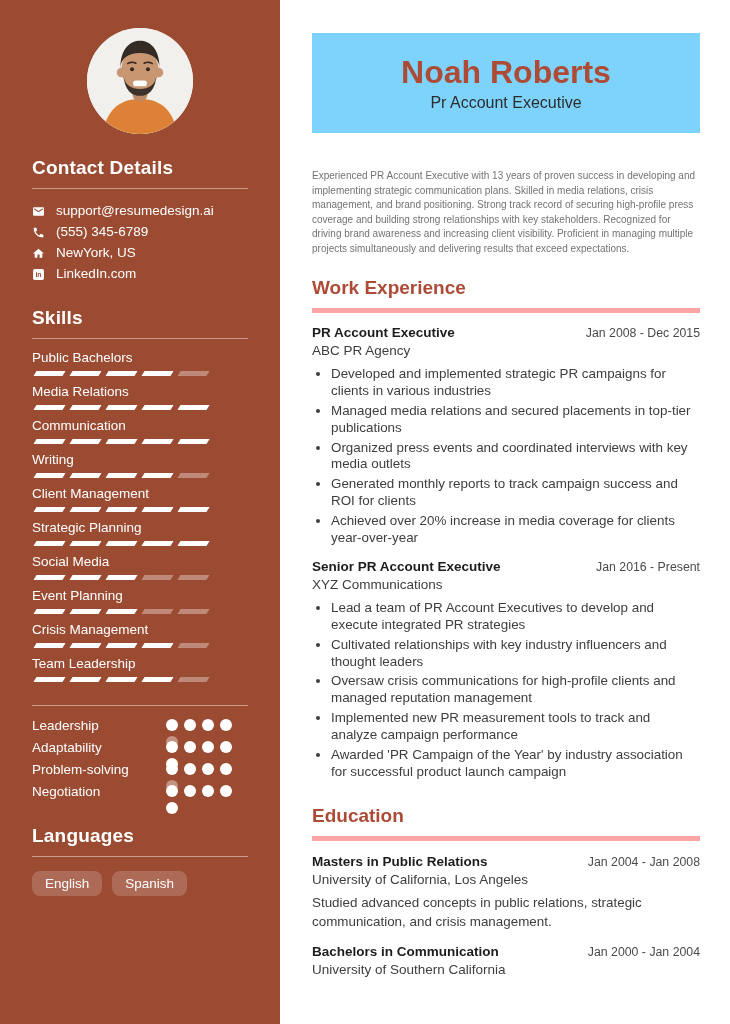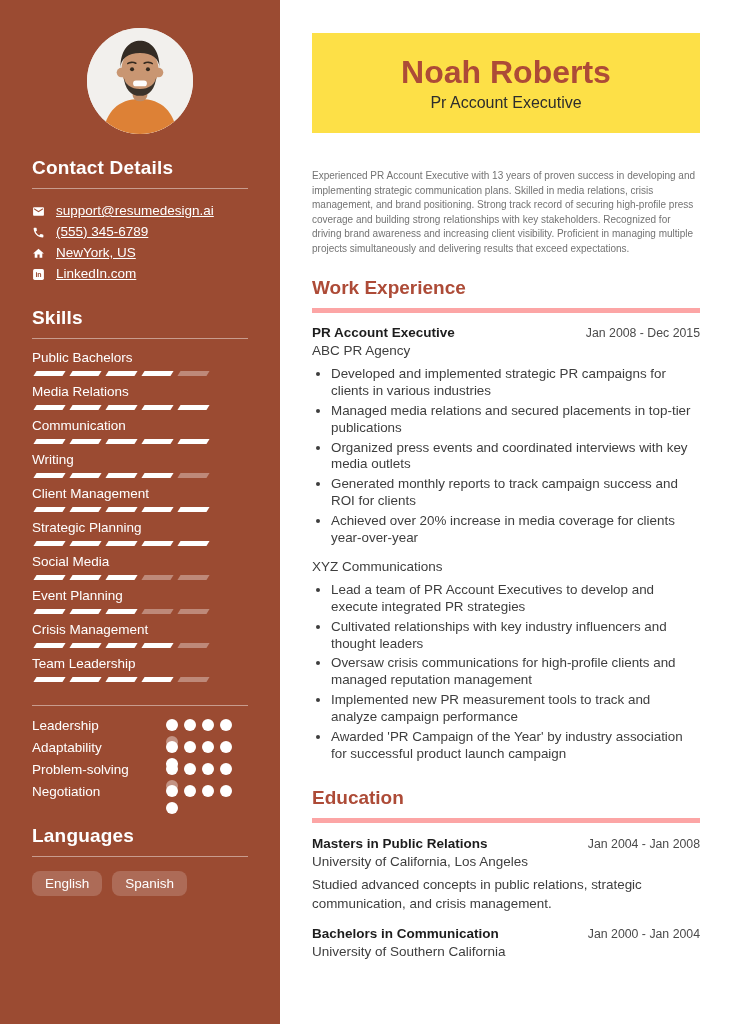--- a/index.html
+++ b/index.html
@@ -17,21 +17,21 @@
   }
   .avatar {
     width:106px; height:106px; border-radius:50%; margin:0 auto;
     overflow:hidden; background:#f2f0ed; display:block;
   }
   .avatar svg { display:block; width:100%; height:100%; }
   .side-sec { margin-top:23px; }
   .side-title { font-size:19px; font-weight:bold; margin:0; letter-spacing:.2px; }
   .side-rule { border:none; border-top:1px solid rgba(255,255,255,.45); margin:9px 0 0 0; }
 
-  .c-list { list-style:none; margin:12px 0 0 0; padding:0;text-decoration:underline; }
+  .c-list { list-style:none; margin:12px 0 0 0; padding:0; }
   .c-item { display:flex; align-items:center; gap:11px; font-size:13.5px; line-height:20px; margin-bottom:1px; }
   .c-icon { width:13px; height:13px; flex-shrink:0; }
   .c-icon svg { width:13px; height:13px; display:block; fill:#fff; }
 
   .skill-list { margin-top:11px; }
   .skill { margin-bottom:8px; }
   .skill-name { font-size:13.5px; line-height:15px; margin-bottom:6px; }
   .skill-bar { display:flex; gap:7px; height:5px; margin-left:3px; }
   .seg { width:29px; height:5px; background:rgba(255,255,255,.35); transform:skewX(-32deg); }
   .seg.filled { background:#ffffff; }
@@ -43,21 +43,21 @@
   .dot { width:12px; height:12px; border-radius:50%; background:rgba(255,255,255,.4); flex-shrink:0; }
   .dot.filled { background:#ffffff; }
 
   .lang-sec { margin-top:27px; }
   .pills { margin-top:14px; display:flex; gap:10px; }
   .pill { background:rgba(255,255,255,.18); border-radius:8px; padding:4px 13px; font-size:13.5px; line-height:17px; }
 
   
   .main { flex:1; padding:33px 30px 0 32px; color:#3e3e3e; }
   .namebox {
-    background:#fde047; height:100px; display:flex; flex-direction:column;
+    background:#7dd3fc; height:100px; display:flex; flex-direction:column;
     align-items:center; justify-content:center; gap:7px;
   }
   .name { font-size:32px; font-weight:bold; color:#ad4b37; margin:0; line-height:1; }
   .ptitle { font-size:16px; color:#2d2d2d; line-height:1; }
   .summary { margin:36px 0 0 0; font-size:10px; line-height:1.45; color:#737373; }
   .sec { margin-top:21px; }
   .sec-edu { margin-top:24px; }
   .sec-title {
     font-size:19px; font-weight:bold; color:#ad4b37; margin:0;
     padding-bottom:9px; border-bottom:5px solid #fca5a5;
@@ -318,20 +318,24 @@
             <div class="company">ABC PR Agency</div>
             <ul class="bullets">
               <li>Developed and implemented strategic PR campaigns for clients in various industries</li>
               <li>Managed media relations and secured placements in top-tier publications</li>
               <li>Organized press events and coordinated interviews with key media outlets</li>
               <li>Generated monthly reports to track campaign success and ROI for clients</li>
               <li>Achieved over 20% increase in media coverage for clients year-over-year</li>
             </ul>
           </div>
           <div class="job">
+            <div class="entry-head">
+              <span class="role">Senior PR Account Executive</span>
+              <span class="dates">Jan 2016 - Present</span>
+            </div>
             <div class="company">XYZ Communications</div>
             <ul class="bullets">
               <li>Lead a team of PR Account Executives to develop and execute integrated PR strategies</li>
               <li>Cultivated relationships with key industry influencers and thought leaders</li>
               <li>Oversaw crisis communications for high-profile clients and managed reputation management</li>
               <li>Implemented new PR measurement tools to track and analyze campaign performance</li>
               <li>Awarded 'PR Campaign of the Year' by industry association for successful product launch campaign</li>
             </ul>
           </div>
         </div>

